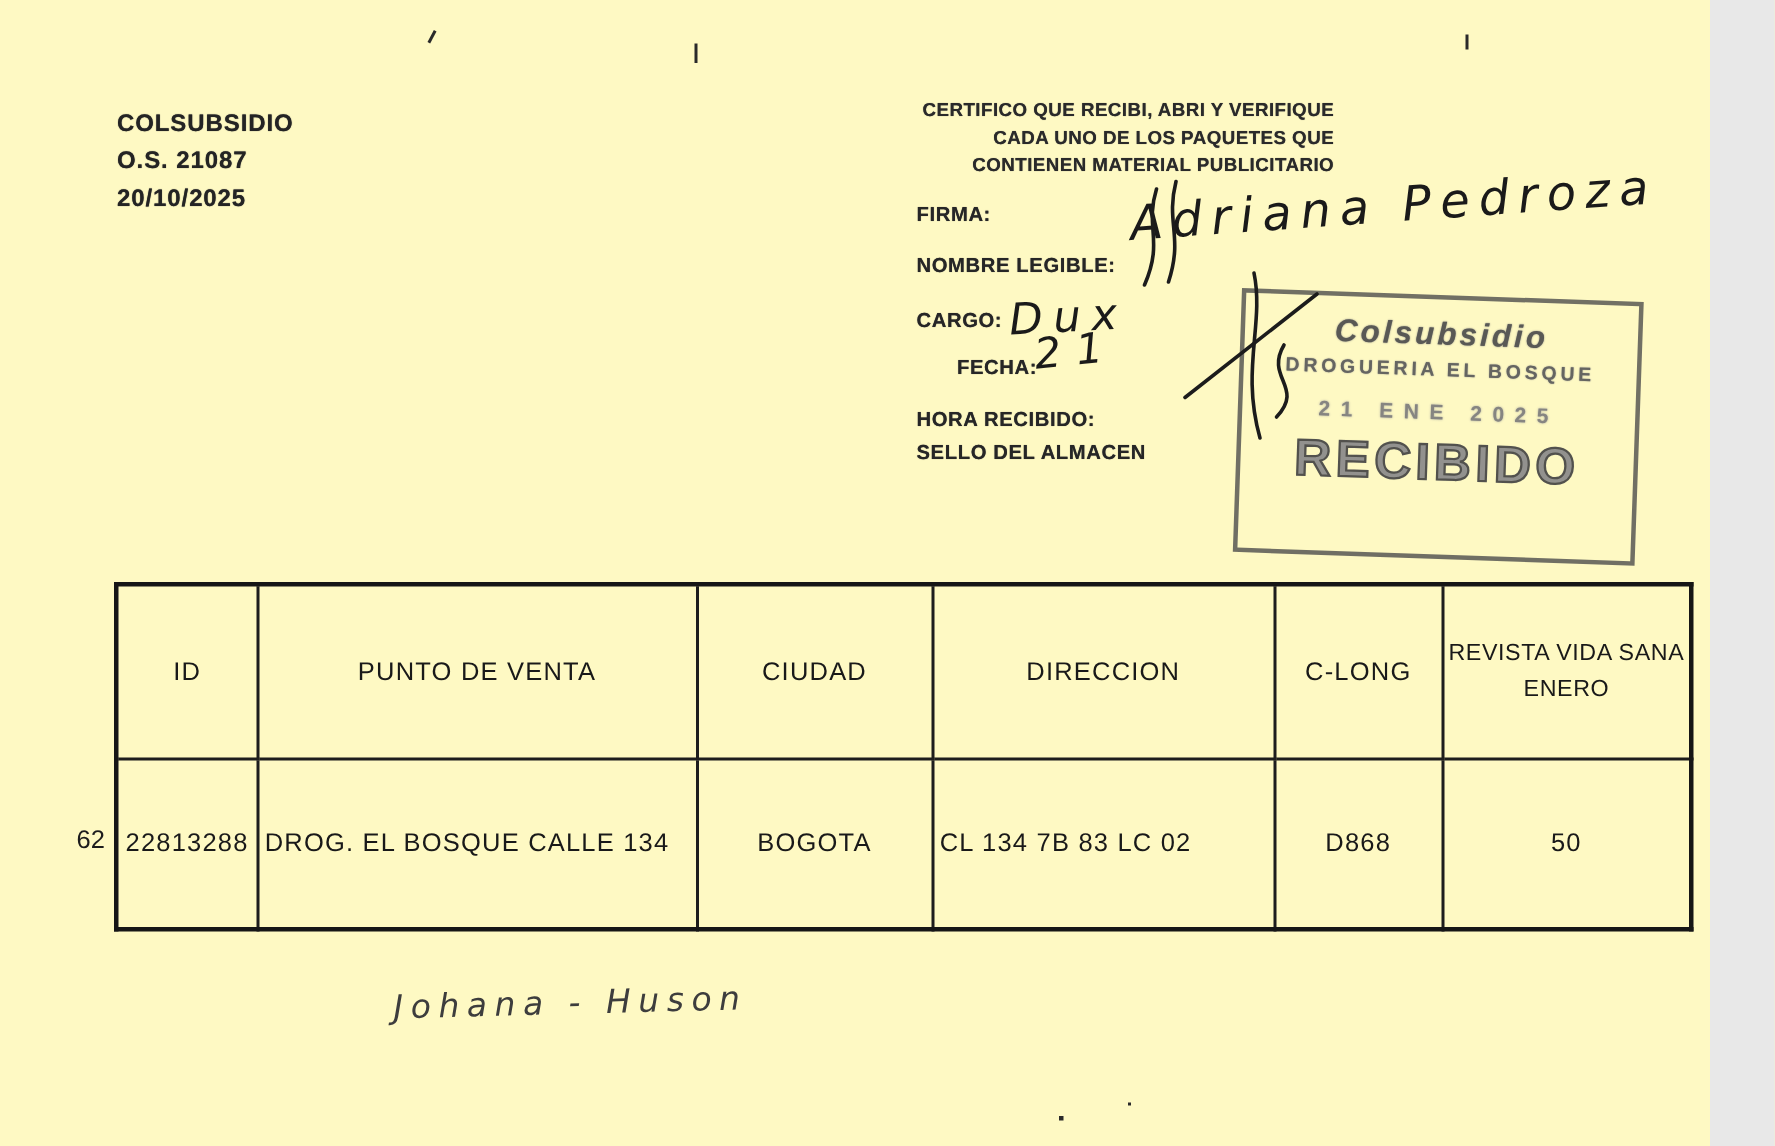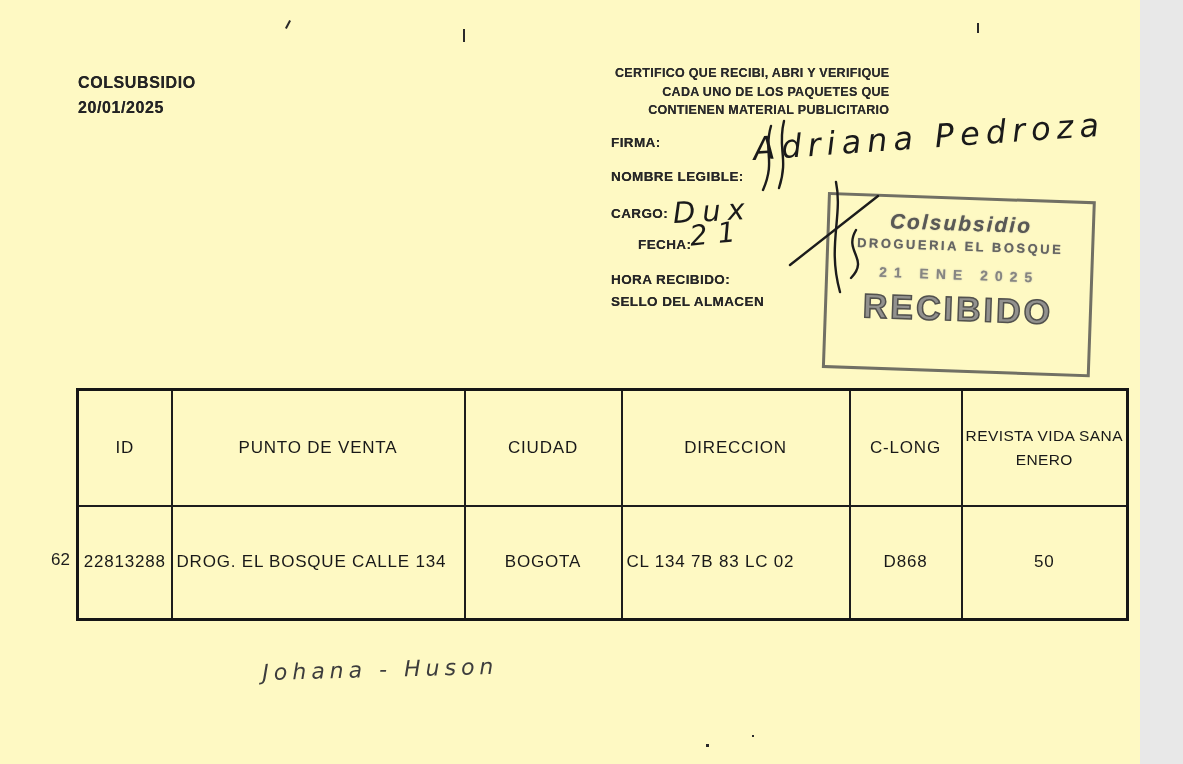--- a/index.html
+++ b/index.html
@@ -115,21 +115,22 @@
   .overlay-svg{position:absolute;left:0;top:0;width:1183px;height:764px;pointer-events:none;}
   .artifact{position:absolute;background:#2a2a2a;}
 </style>
 </head>
 <body>
 
 <div class="page">
 
   <div class="order-header">
     <div>COLSUBSIDIO</div>
-    <div>20/01/2025</div>
+    <div>O.S. 21087</div>
+    <div>20/10/2025</div>
   </div>
 
   <div class="cert-block">
     <div>CERTIFICO QUE RECIBI, ABRI Y VERIFIQUE</div>
     <div>CADA  UNO DE LOS PAQUETES QUE</div>
     <div>CONTIENEN MATERIAL PUBLICITARIO</div>
   </div>
 
   <span class="form-label lbl-firma">FIRMA:</span>
   <span class="form-label lbl-nombre">NOMBRE LEGIBLE:</span>

